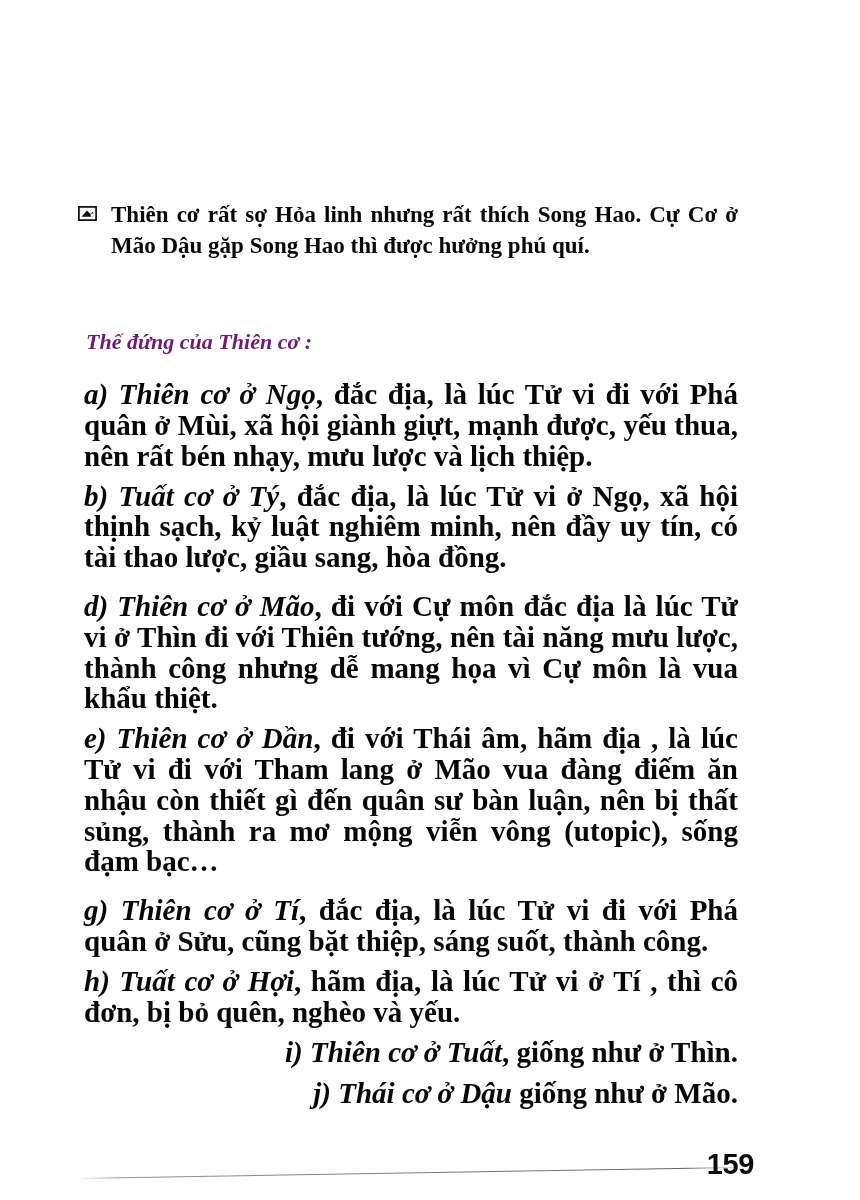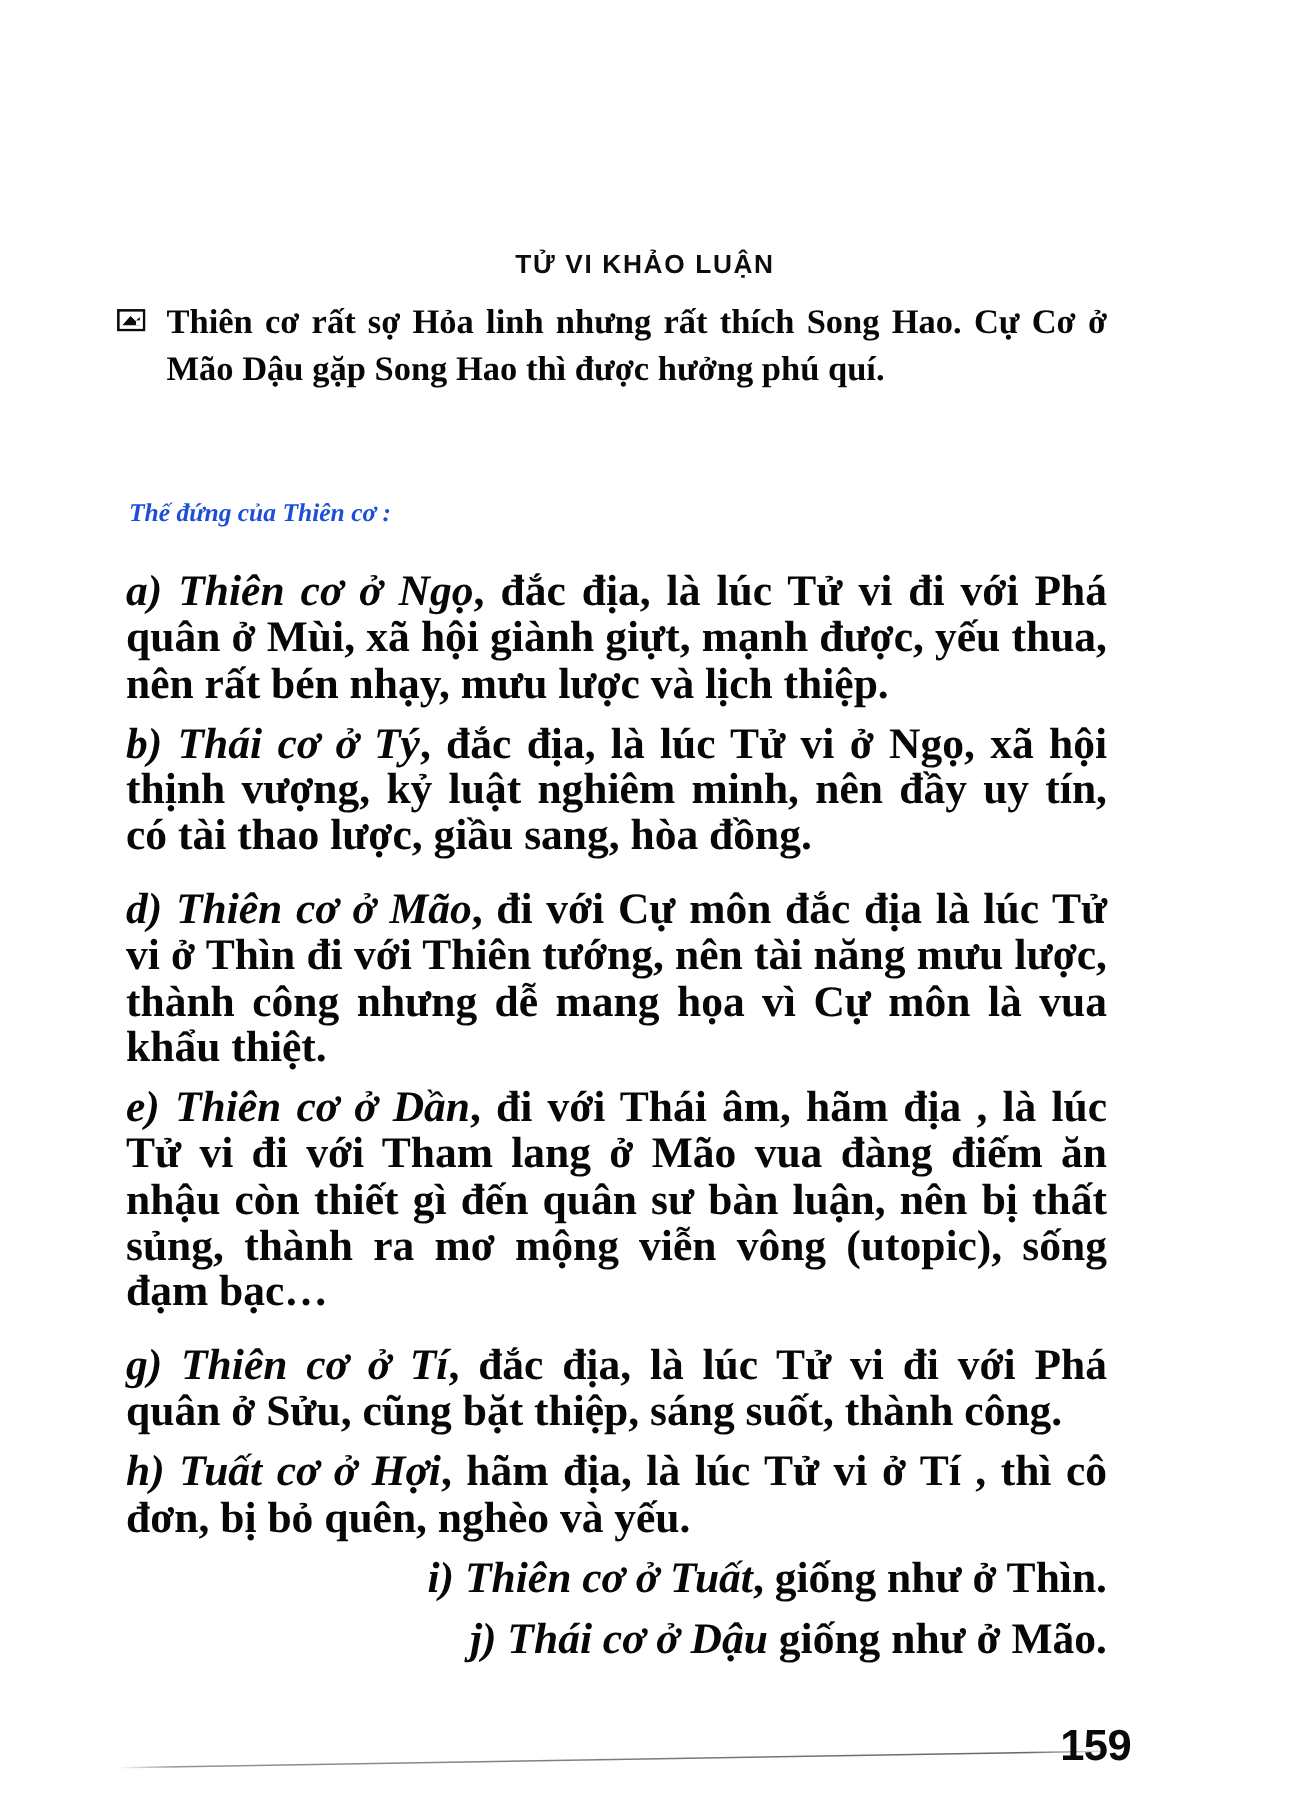--- a/index.html
+++ b/index.html
@@ -72,25 +72,25 @@
     vertical-align: middle;
   }
   .marker-icon svg { display: block; }
 
   .lead-wrap { position: relative; }
 
   
   .section-heading {
     margin: 0;
     padding-left: 8px;
-    font-size: 17px;
+    font-size: 22px;
     line-height: 30px;
     font-weight: 700;
     font-style: italic;
-    color: #1d4ed8;
+    color: #701a75;
     white-space: nowrap;
   }
 
   
   .item {
     margin: 0;
     padding-left: 6px;
     text-indent: 0;
     font-size: 29px;
     line-height: 30.8px;
@@ -138,21 +138,20 @@
         rgba(0,0,0,0.10) 100%);
     transform: rotate(-0.95deg);
     transform-origin: left center;
   }
 </style>
 </head>
 <body>
 
 <div class="page">
 
-  <div class="running-head">TỬ VI KHẢO LUẬN</div>
 
   <div class="column">
 
     <div class="lead-wrap">
       <span class="marker-icon">
         <svg width="19" height="15" viewBox="0 0 19 15" xmlns="http://www.w3.org/2000/svg">
           <rect x="0.9" y="0.9" width="17.2" height="13.2" fill="none" stroke="#0a0a0a" stroke-width="1.7"></rect>
           <path d="M3.6 10.8 L9.0 4.6 L12.4 8.0 L15.2 5.4 L15.2 10.8 Z" fill="#0a0a0a"></path>
           <rect x="12.7" y="7.6" width="2.6" height="3.2" fill="#ffffff"></rect>
         </svg>
@@ -165,21 +164,21 @@
     <p class="section-heading">Thế đứng của Thiên cơ :</p>
 
     <div class="gap-head"></div>
 
     <p class="item">
       <span class="lead-in">a) Thiên cơ ở Ngọ</span><span>, đắc địa, là lúc Tử vi đi với Phá quân ở Mùi, xã hội giành giựt, mạnh được, yếu thua, nên rất bén nhạy, mưu lược và lịch thiệp.</span>
     </p>
     <div class="gap-item"></div>
 
     <p class="item">
-      <span class="lead-in">b) Thái cơ ở Tý</span><span>, đắc địa, là lúc Tử vi ở Ngọ, xã hội thịnh vượng, kỷ luật nghiêm minh, nên đầy uy tín, có tài thao lược, giầu sang, hòa đồng.</span>
+      <span class="lead-in">b) Tuất cơ ở Tý</span><span>, đắc địa, là lúc Tử vi ở Ngọ, xã hội thịnh sạch, kỷ luật nghiêm minh, nên đầy uy tín, có tài thao lược, giầu sang, hòa đồng.</span>
     </p>
     <div class="gap-item"></div>
 
     <div class="gap-item"></div>
 
     <p class="item">
       <span class="lead-in">d) Thiên cơ ở Mão</span><span>, đi với Cự môn đắc địa là lúc Tử vi ở Thìn đi với Thiên tướng, nên tài năng mưu lược, thành công nhưng dễ mang họa vì Cự môn là vua khẩu thiệt.</span>
     </p>
     <div class="gap-item"></div>
 

